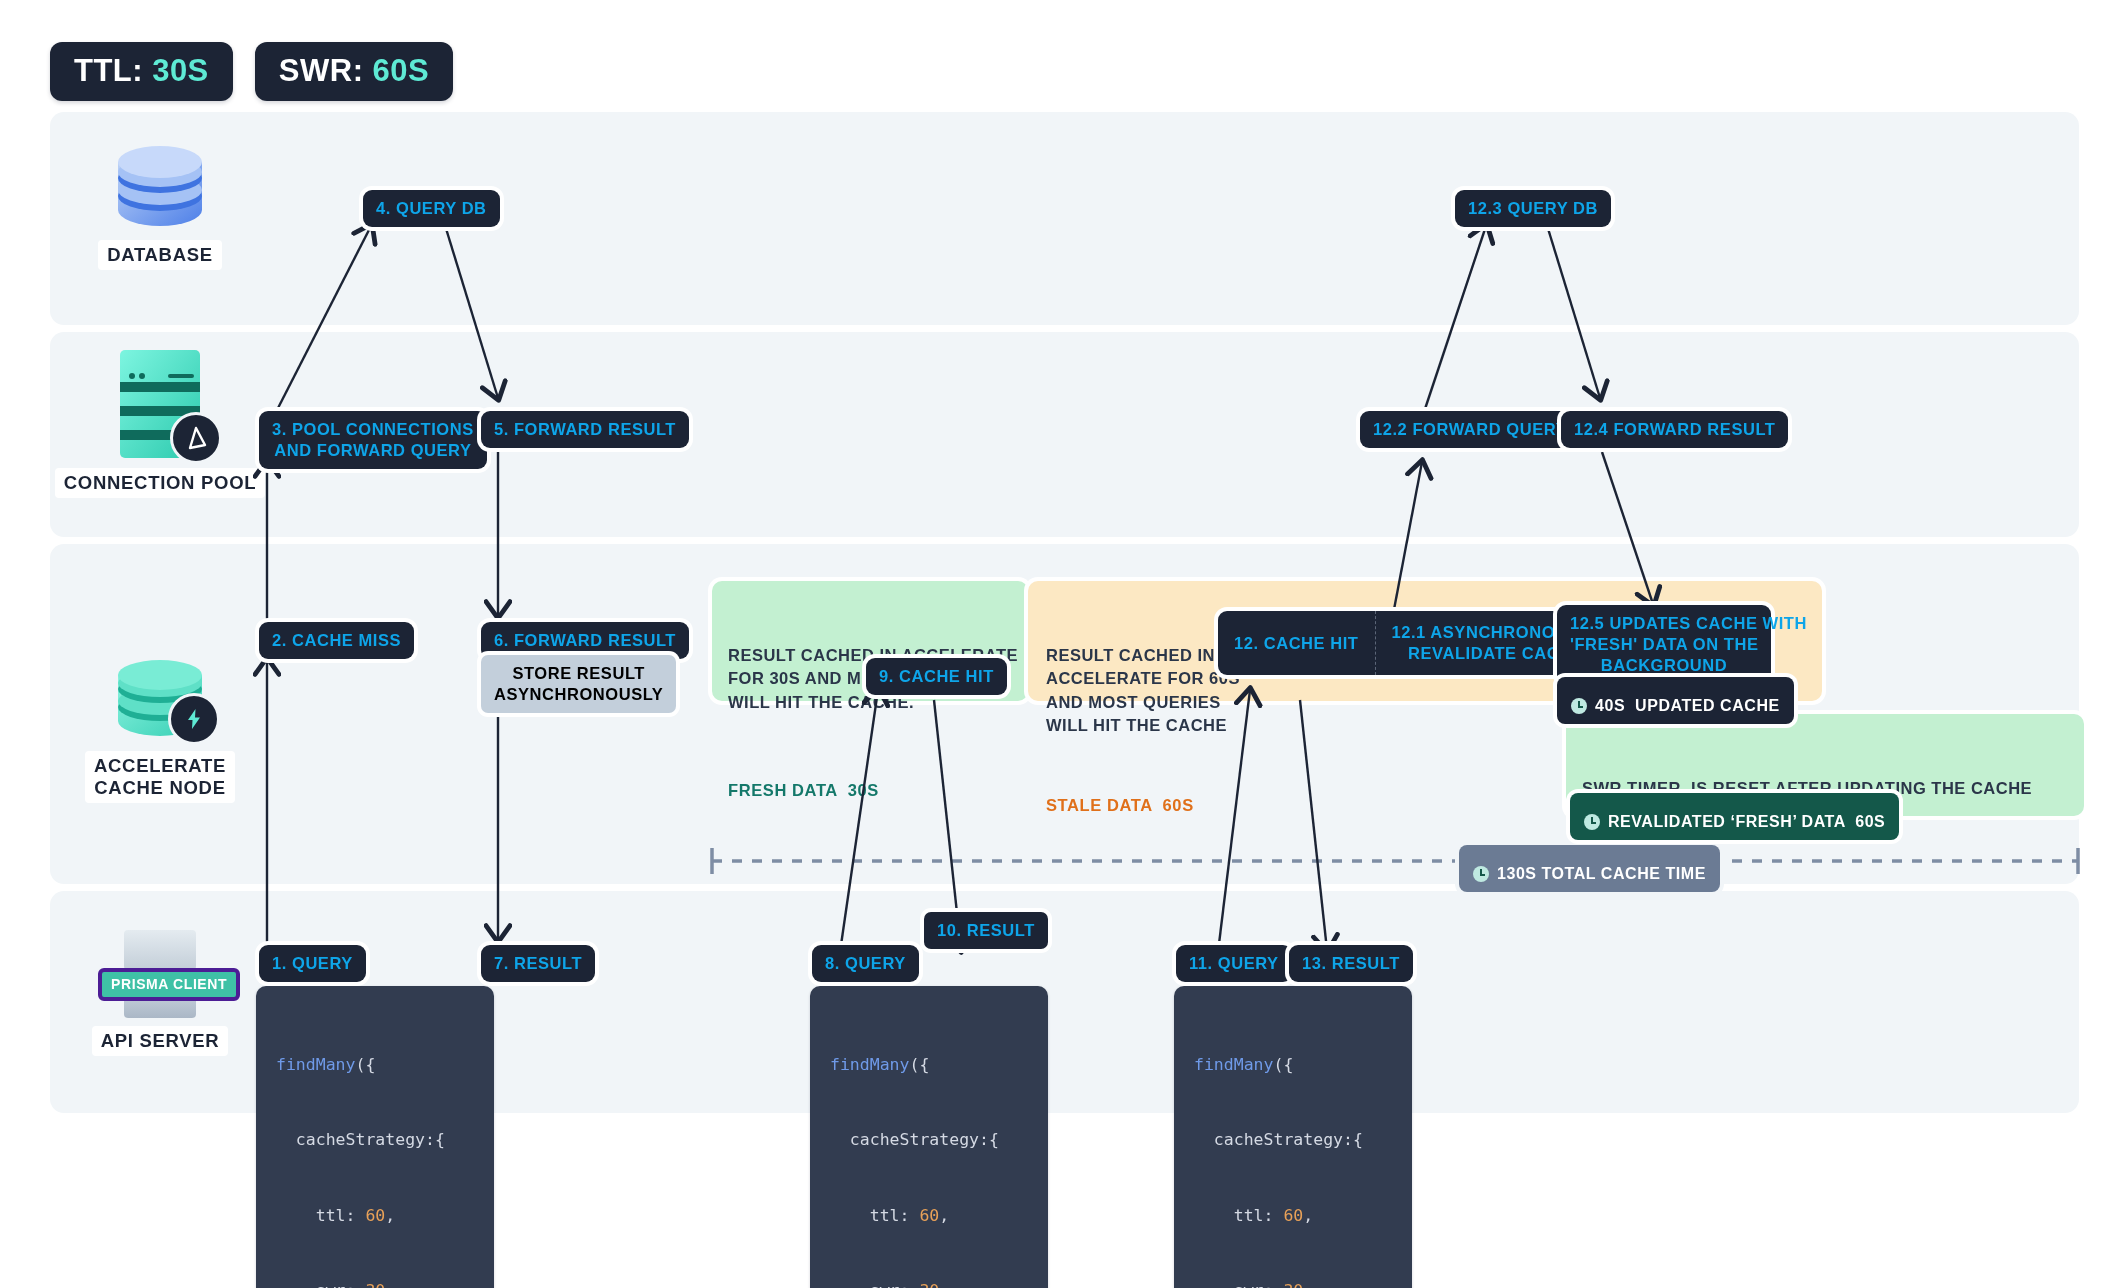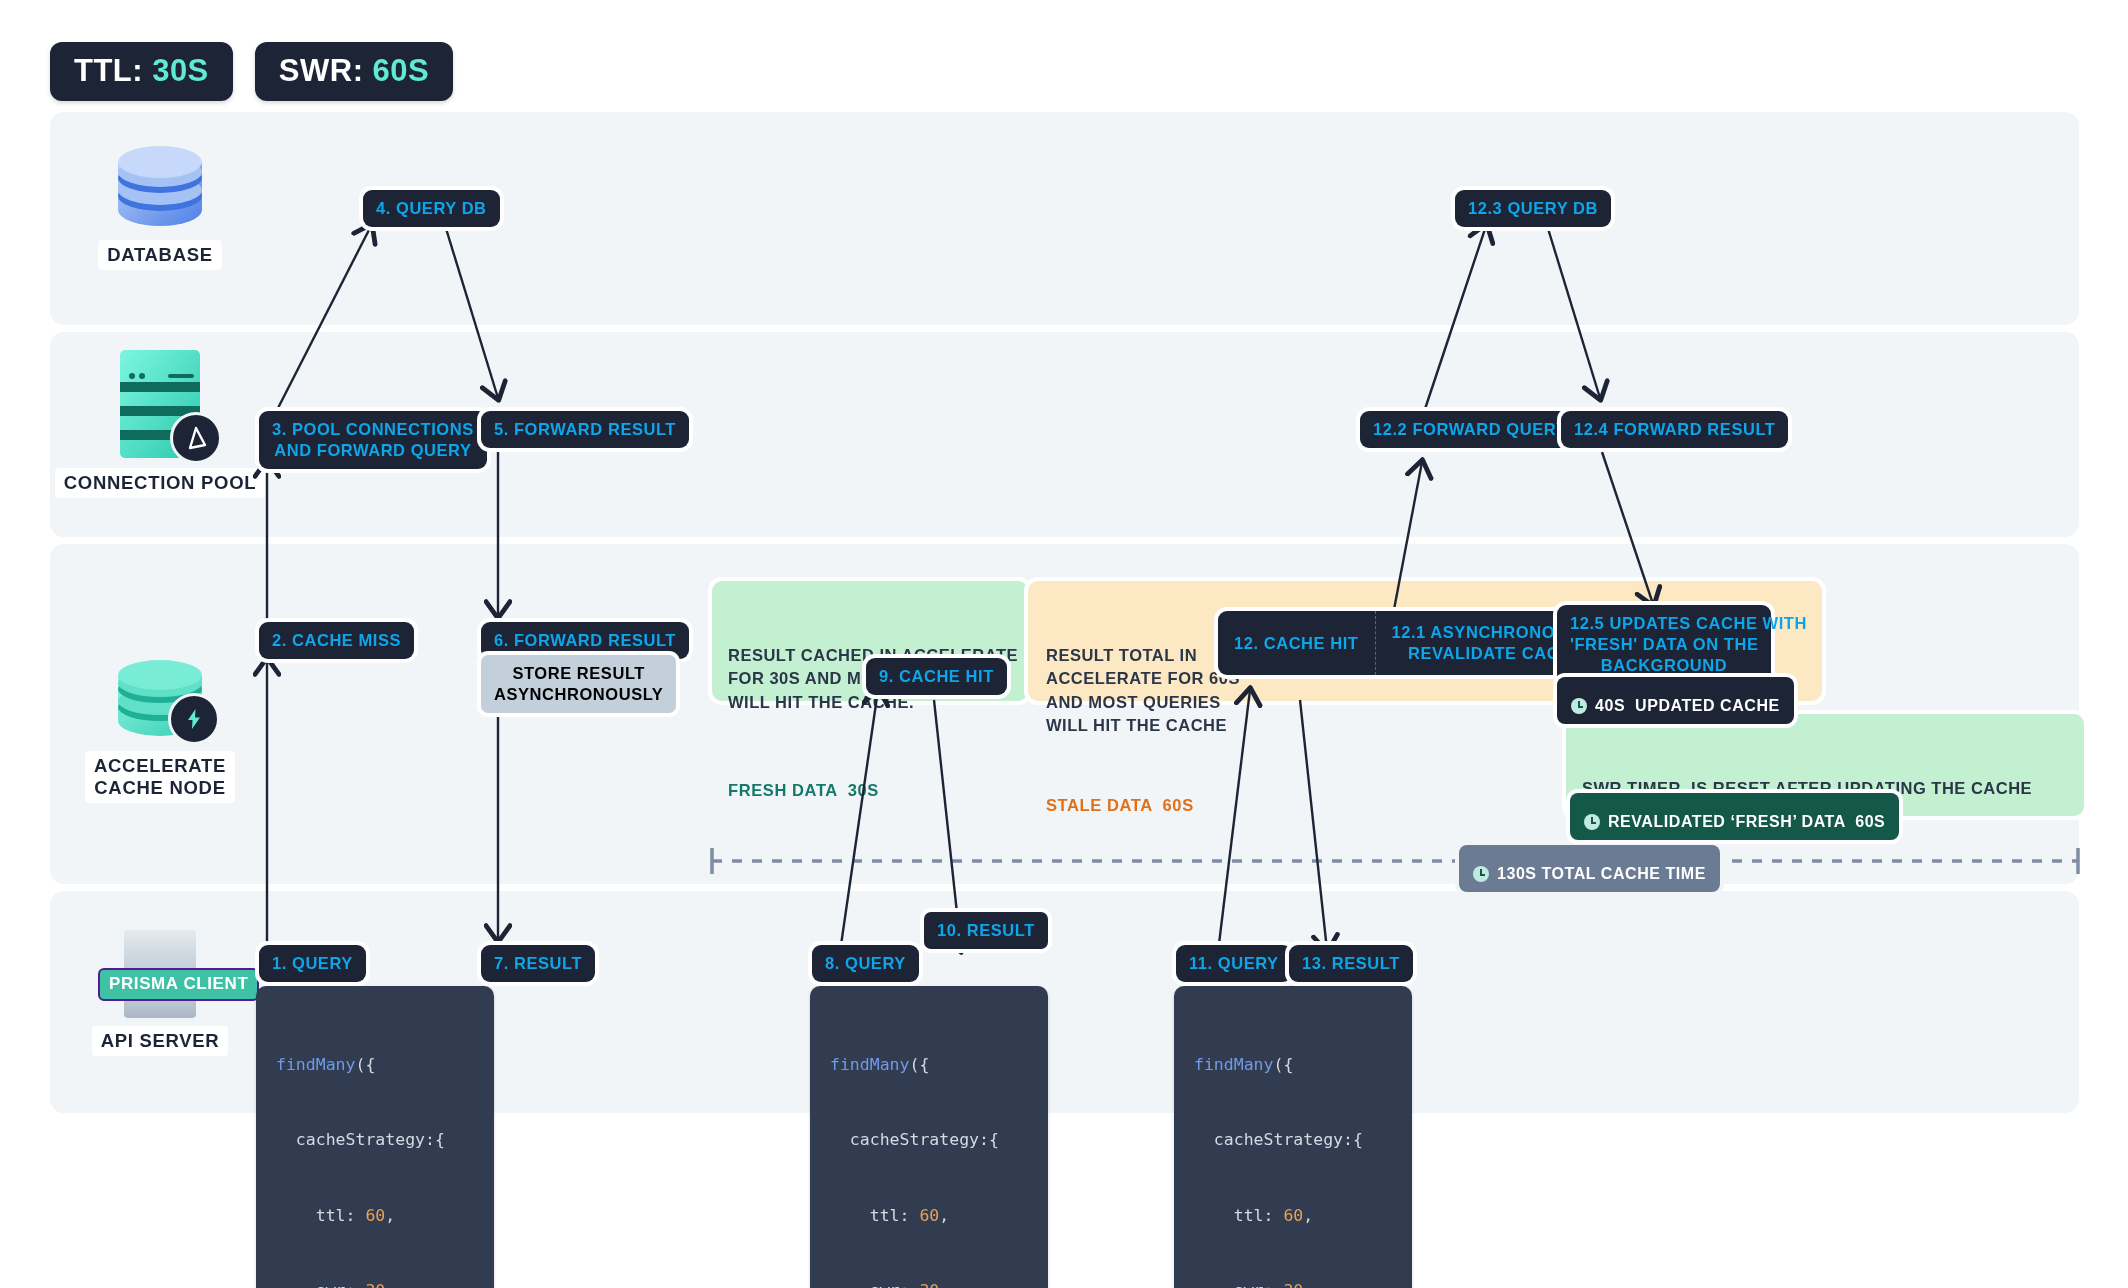--- a/index.html
+++ b/index.html
@@ -99,22 +99,22 @@
   }
   .code .fn{color:#6f9ae8;}
   .code .num{color:#e8a158;}
 
   
   #wires{position:absolute;left:0;top:0;width:2128px;height:1288px;pointer-events:none;z-index:3;}
 
   
   .prisma-tag{
     position:absolute;background:#3fc1a6;color:#ffffff;
-    border:2px solid #4c1d95;border-radius:6px;
-    padding:4px 9px 5px;font-size:17px;font-weight:bold;letter-spacing:.6px;
+    border:4px solid #4c1d95;border-radius:6px;
+    padding:4px 9px 5px;font-size:14px;font-weight:bold;letter-spacing:.6px;
     white-space:nowrap;
   }
   .badge-dot{
     position:absolute;width:46px;height:46px;border-radius:50%;
     background:#1c2435;border:3px solid #f1f5f8;
     display:flex;align-items:center;justify-content:center;
   }
 </style>
 </head>
 <body>
@@ -283,21 +283,21 @@
   </div>
 
   <div class="card green" style="left:712px;top:581px;width:284px;height:90px;">
     <div>RESULT CACHED IN ACCELERATE
 FOR 30S AND MOST QUERIES
 WILL HIT THE CACHE.</div>
     <div class="foot">FRESH DATA  30S</div>
   </div>
 
   <div class="card orange" style="left:1028px;top:581px;width:760px;height:90px;padding-left:18px;">
-    <div>RESULT TOTAL IN
+    <div>RESULT CACHED IN
 ACCELERATE FOR 60S
 AND MOST QUERIES
 WILL HIT THE CACHE</div>
     <div class="foot" style="margin-top:10px;">STALE DATA  60S</div>
   </div>
 
   <div class="card green" style="left:1566px;top:714px;width:486px;height:72px;">
     <div>SWR TIMER  IS RESET AFTER UPDATING THE CACHE
 ON THE BACKGROUND</div>
   </div>

